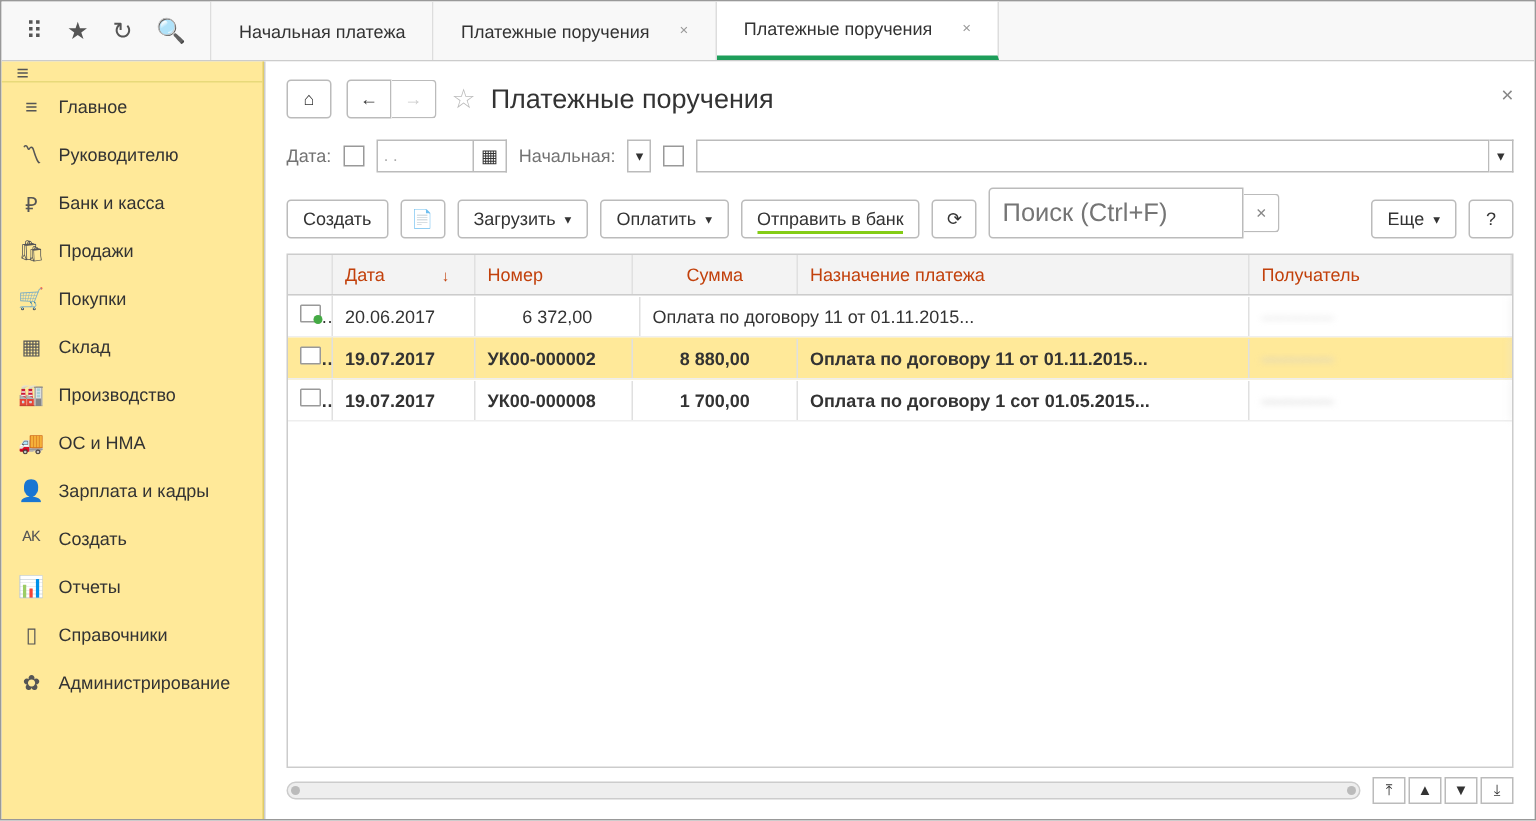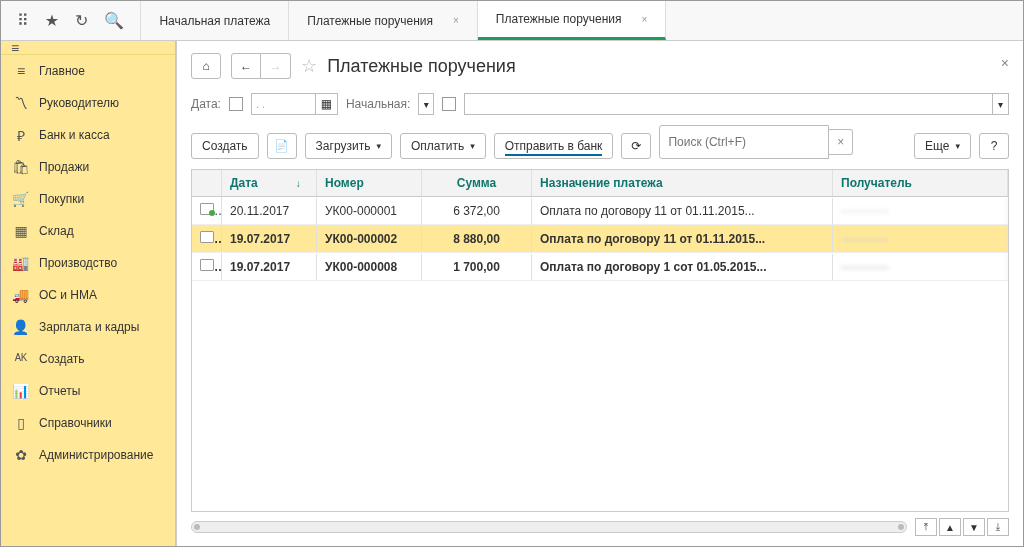--- a/index.html
+++ b/index.html
@@ -42,31 +42,31 @@
   .date-btn { width: 22px; height: 22px; border: 1px solid #bbb; border-left: none; display: flex; align-items: center; justify-content: center; font-size: 12px; background: #fff; }
   .combo { display: flex; }
   .combo input { height: 22px; border: 1px solid #bbb; padding: 0 4px; font-size: 11px; }
   .combo .drop { width: 16px; height: 22px; border: 1px solid #bbb; border-left: none; display: flex; align-items: center; justify-content: center; font-size: 10px; background: #fff; }
   
   
   .toolbar { display: flex; align-items: flex-end; gap: 8px; padding: 0 14px 10px; }
   .btn { height: 26px; border: 1px solid #bbb; border-radius: 3px; background: #fff; padding: 0 10px; display: flex; align-items: center; gap: 4px; cursor: pointer; font-size: 12px; }
   .btn .caret { font-size: 9px; margin-left: 2px; }
   .btn-icon { width: 30px; padding: 0; justify-content: center; }
-  .underline-red { border-bottom: 2px solid #0369a1; padding-bottom: 1px; margin-bottom: -3px; }
+  .underline-red { border-bottom: 2px solid #84cc16; padding-bottom: 1px; margin-bottom: -3px; }
   .spacer { flex: 1; }
   .search-wrap { display: flex; align-items: center; }
-  .search-input { width: 170px; height: 26px; border: 1px solid #bbb; border-radius: 3px 0 0 3px; padding: 16px 8px; font-size: 12px; color: #aaa; }
+  .search-input { width: 170px; height: 26px; border: 1px solid #bbb; border-radius: 3px 0 0 3px; padding: 16px 8px; font-size: 17px; color: #aaa; }
   .search-clear { width: 24px; height: 26px; border: 1px solid #bbb; border-left: none; border-radius: 0 3px 3px 0; display: flex; align-items: center; justify-content: center; color: #888; }
   
   
   .table-wrap { flex: 1; margin: 0 14px; border: 1px solid #ccc; overflow: hidden; background: #fff; display:flex; flex-direction:column; }
   .thead { display: flex; background: #f3f3f3; border-bottom: 1px solid #ccc; }
   .th, .td { padding: 6px 8px; border-right: 1px solid #e0e0e0; overflow: hidden; white-space: nowrap; text-overflow: ellipsis; }
-  .th { font-weight: bold; color: #0f766e; position: relative; }
+  .th { font-weight: normal; color: #c2410c; position: relative; }
   .col-icon { width: 30px; flex: 0 0 30px; }
   .col-date { width: 95px; flex: 0 0 95px; }
   .col-num { width: 105px; flex: 0 0 105px; }
   .col-sum { width: 110px; flex: 0 0 110px; text-align: center; }
   .col-purpose { flex: 1; }
   .col-recipient { width: 175px; flex: 0 0 175px; }
   .sort-arrow { font-size: 10px; margin-left: 38px; }
   .tbody { flex:1; overflow:auto; }
   .tr { display: flex; border-bottom: 1px solid #eee; height: 28px; align-items: center; }
   .tr.selected { background: #ffe999; font-weight: bold; }
@@ -234,22 +234,21 @@
         <div class="th col-icon"></div>
         <div class="th col-date"><span>Дата</span><span class="sort-arrow">↓</span></div>
         <div class="th col-num">Номер</div>
         <div class="th col-sum" style="text-align:center">Сумма</div>
         <div class="th col-purpose">Назначение платежа</div>
         <div class="th col-recipient">Получатель</div>
       </div>
       <div class="tbody" id="tbody">
           <div class="tr">
             <div class="td col-icon"><span class="doc-icon green"></span></div>
-            <div class="td col-date">20.11.2017</div>
-            <div class="td col-num">УК00-000001</div>
+            <div class="td col-date">20.06.2017</div>
             <div class="td col-sum">6 372,00</div>
             <div class="td col-purpose">Оплата по договору 11 от 01.11.2015...</div>
             <div class="td col-recipient">————</div>
           </div>
           <div class="tr selected">
             <div class="td col-icon"><span class="doc-icon"></span></div>
             <div class="td col-date">19.07.2017</div>
             <div class="td col-num">УК00-000002</div>
             <div class="td col-sum">8 880,00</div>
             <div class="td col-purpose">Оплата по договору 11 от 01.11.2015...</div>

